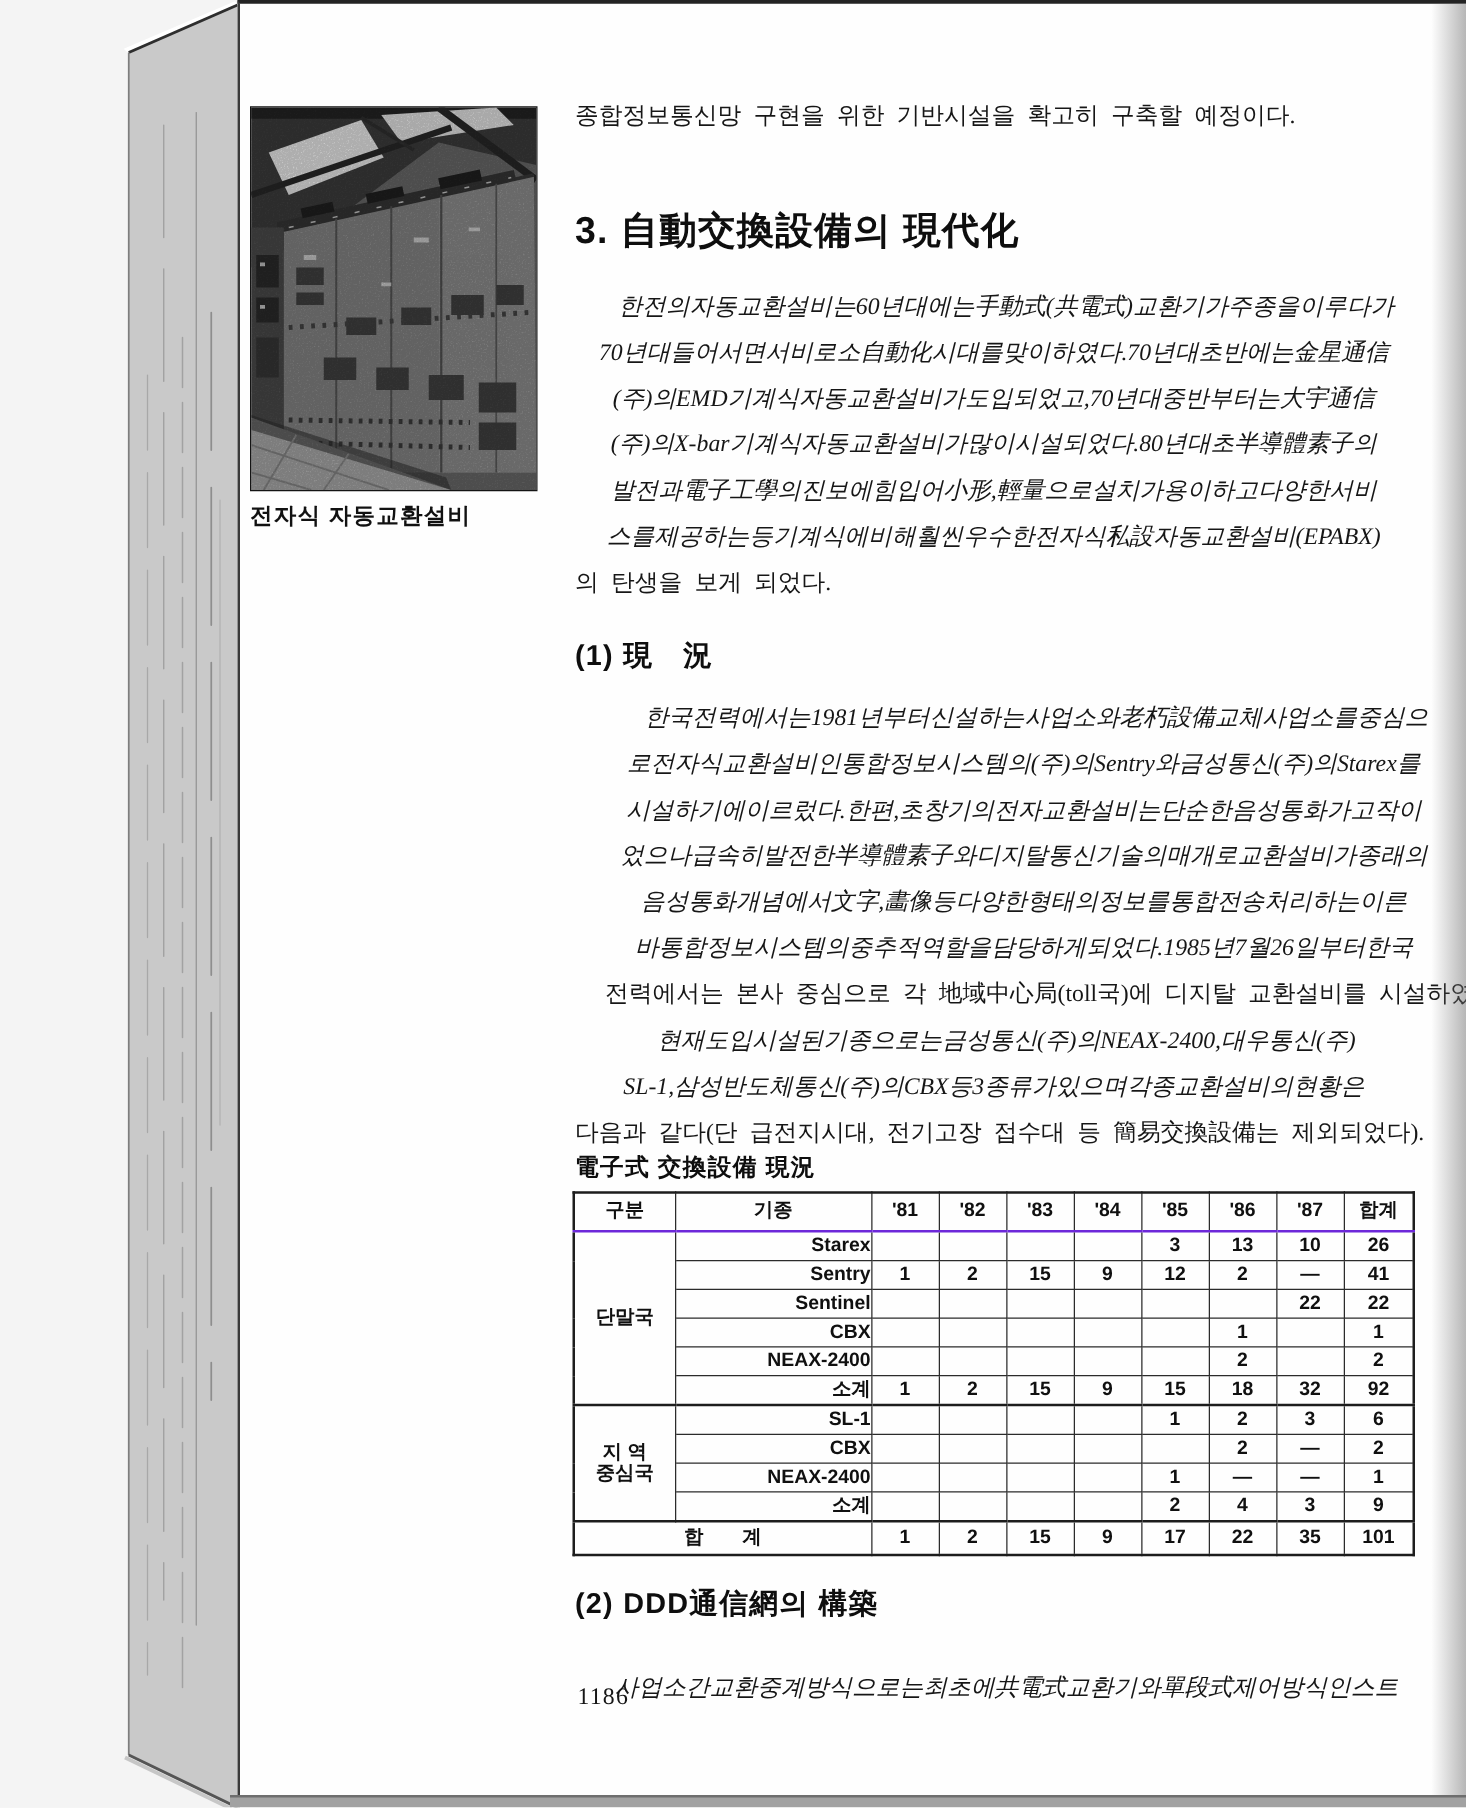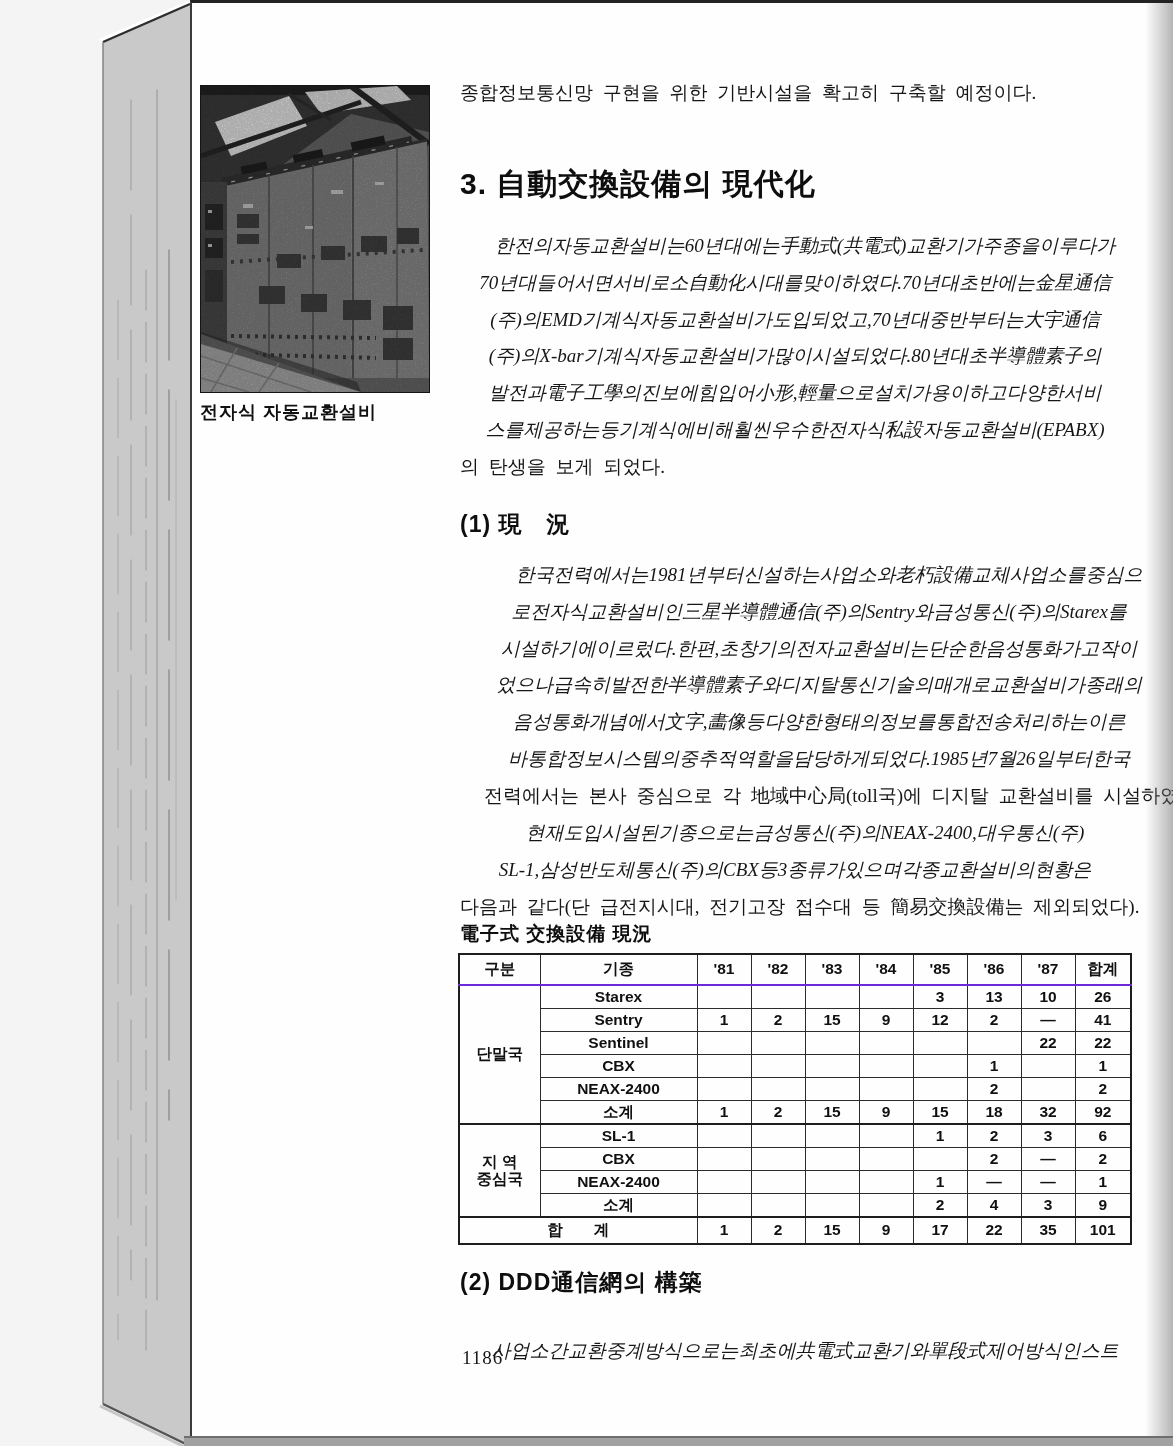--- a/index.html
+++ b/index.html
@@ -52,21 +52,21 @@
         font-size:19px;letter-spacing:1px;color:#0e0e0e;}
   .table-wrap{position:absolute;left:266px;top:950px;}
   table.eq{border-collapse:collapse;table-layout:fixed;width:672px;
         font-family:"Liberation Sans","DejaVu Sans",sans-serif;font-size:15.5px;color:#101010;}
   table.eq{border:2px solid #1d1d1d;}
   table.eq th,table.eq td{border:1px solid #2b2b2b;text-align:center;padding:0;
         height:22px;line-height:1.05;font-weight:600;}
   table.eq thead th{height:29px;border-bottom:2px solid #6d28d9;font-weight:700;}
   table.eq tr.group-start td{border-top:2px solid #1d1d1d;}
   table.eq tr.total-row td{border-top:2px solid #1d1d1d;height:25px;margin-left:32px;}
-  table.eq td.model{font-weight:700;}
+  table.eq td.model{font-weight:700;text-align:right;}
   col.c-gubun{width:81px;} col.c-model{width:157px;} col.c-yr{width:54px;} col.c-sum{width:56px;}
 </style>
 </head>
 <body>
 
 <div class="canvas">
 
   <svg class="book-edge" width="200" height="1446" viewBox="0 0 200 1446">
     <polygon points="99,39 188,1 191,5 103,43" fill="#ffffff"></polygon>
     <polygon points="103,42 190,4 190,1446 103,1404" fill="#c9c9c9"></polygon>
@@ -239,21 +239,21 @@
           <span>신설하는</span>
           <span>사업소와</span>
           <span>老朽設備</span>
           <span>교체사업소를</span>
           <span>중심으</span>
         </div>
         <div class="line jflex">
           <span>로</span>
           <span>전자식</span>
           <span>교환설비인</span>
-          <span>三星半導體通信(주)의</span>
+          <span>통합정보시스템의(주)의</span>
           <span>Sentry와</span>
           <span>금성통신(주)의</span>
           <span>Starex를</span>
         </div>
         <div class="line jflex">
           <span>시설하기에</span>
           <span>이르렀다.</span>
           <span>한편,</span>
           <span>초창기의</span>
           <span>전자교환설비는</span>

